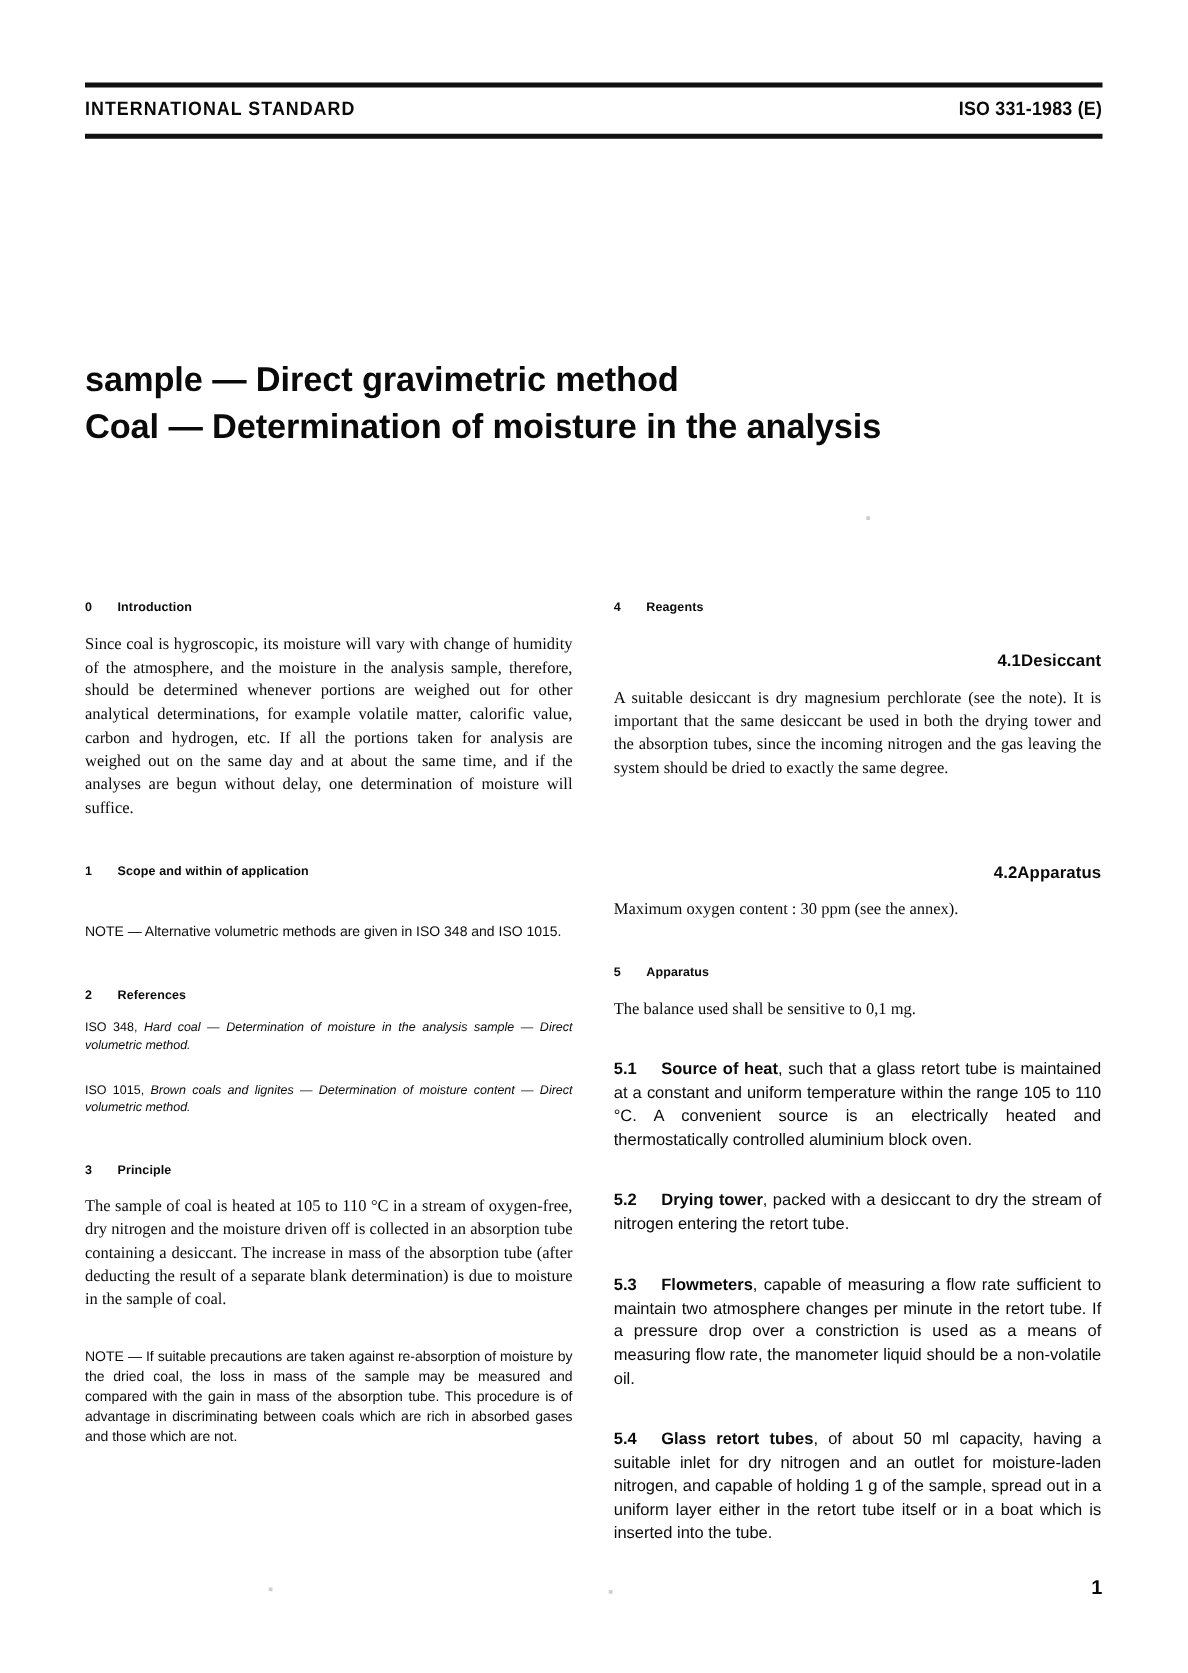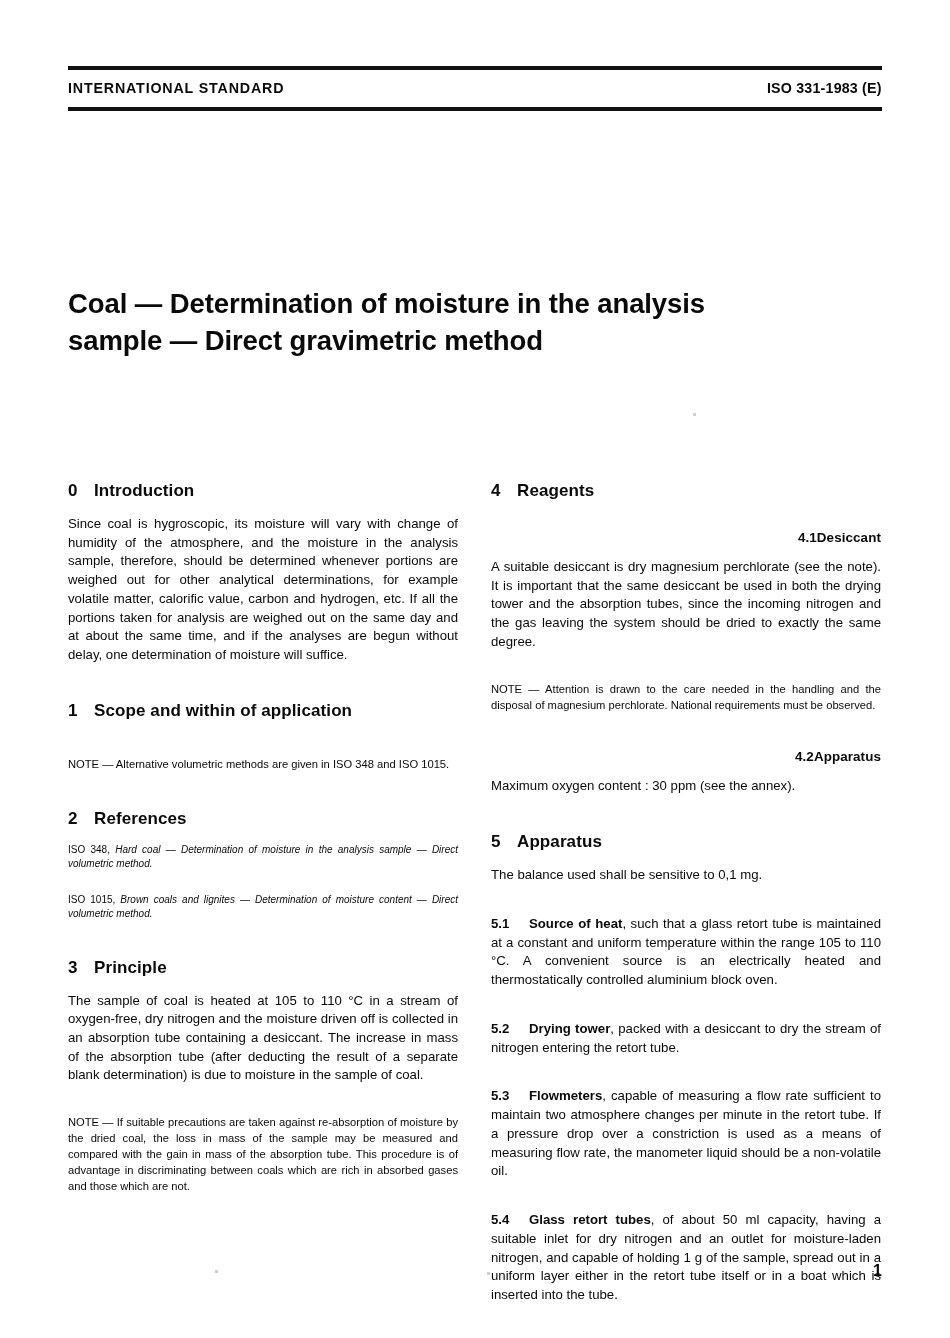--- a/index.html
+++ b/index.html
@@ -85,21 +85,21 @@
     width: 814px;
     display: flex;
     gap: 33px;
   }
   .col {
     width: 390px;
     flex: 0 0 390px;
   }
 
   h2.sec {
-    font-size: 17px;
+    font-size: 10px;
     font-weight: bold;
     margin: 0 0 14px 0;
     letter-spacing: 0.1px;
   }
   h2.sec .num {
     display: inline-block;
     min-width: 26px;
   }
   h3.subsec {
     font-size: 13.4px;
@@ -112,20 +112,21 @@
     display: inline-block;
     min-width: 38px;
   }
 
   p.body {
     font-size: 13.2px;
     line-height: 1.42;
     margin: 0;
     text-align: justify;
     hyphens: none;
+    font-family: Liberation Serif, serif;
   }
   p.note {
     font-size: 11.2px;
     line-height: 1.42;
     margin: 0;
     text-align: justify;
   }
   p.ref {
     font-size: 10px;
     line-height: 1.42;
@@ -178,22 +179,22 @@
   <div class="header">
     <div class="rule-top"></div>
     <div class="header-row">
       <div class="header-left">INTERNATIONAL STANDARD</div>
       <div class="header-right">ISO 331-1983 (E)</div>
     </div>
     <div class="rule-bottom"></div>
   </div>
 
   <h1 class="title">
+    <span class="line">sample — Direct gravimetric method</span>
     <span class="line">Coal — Determination of moisture in the analysis</span>
-    <span class="line">sample — Direct gravimetric method</span>
   </h1>
 
   <div class="columns">
 
     <div class="col">
 
       <h2 class="sec">
         <span class="num">0</span><span>Introduction</span>
       </h2>
       <p class="body">Since coal is hygroscopic, its moisture will vary with change of humidity of the atmosphere, and the moisture in the analysis sample, therefore, should be determined whenever portions are weighed out for other analytical determinations, for example volatile matter, calorific value, carbon and hydrogen, etc. If all the portions taken for analysis are weighed out on the same day and at about the same time, and if the analyses are begun without delay, one determination of moisture will suffice.</p>
@@ -232,21 +233,20 @@
         <span class="num">4</span><span>Reagents</span>
       </h2>
 
       <div class="gap-sm"></div>
 
       <h3 class="subsec">
         <span class="num">4.1</span><span>Desiccant</span>
       </h3>
       <p class="body">A suitable desiccant is dry magnesium perchlorate (see the note). It is important that the same desiccant be used in both the drying tower and the absorption tubes, since the incoming nitrogen and the gas leaving the system should be dried to exactly the same degree.</p>
       <div class="gap-lg"></div>
-      <p class="note">NOTE — Attention is drawn to the care needed in the handling and the disposal of magnesium perchlorate. National requirements must be observed.</p>
 
       <div class="gap-xl"></div>
 
       <h3 class="subsec">
         <span class="num">4.2</span><span>Apparatus</span>
       </h3>
       <p class="body">Maximum oxygen content : 30 ppm (see the annex).</p>
 
       <div class="gap-xl"></div>
 

